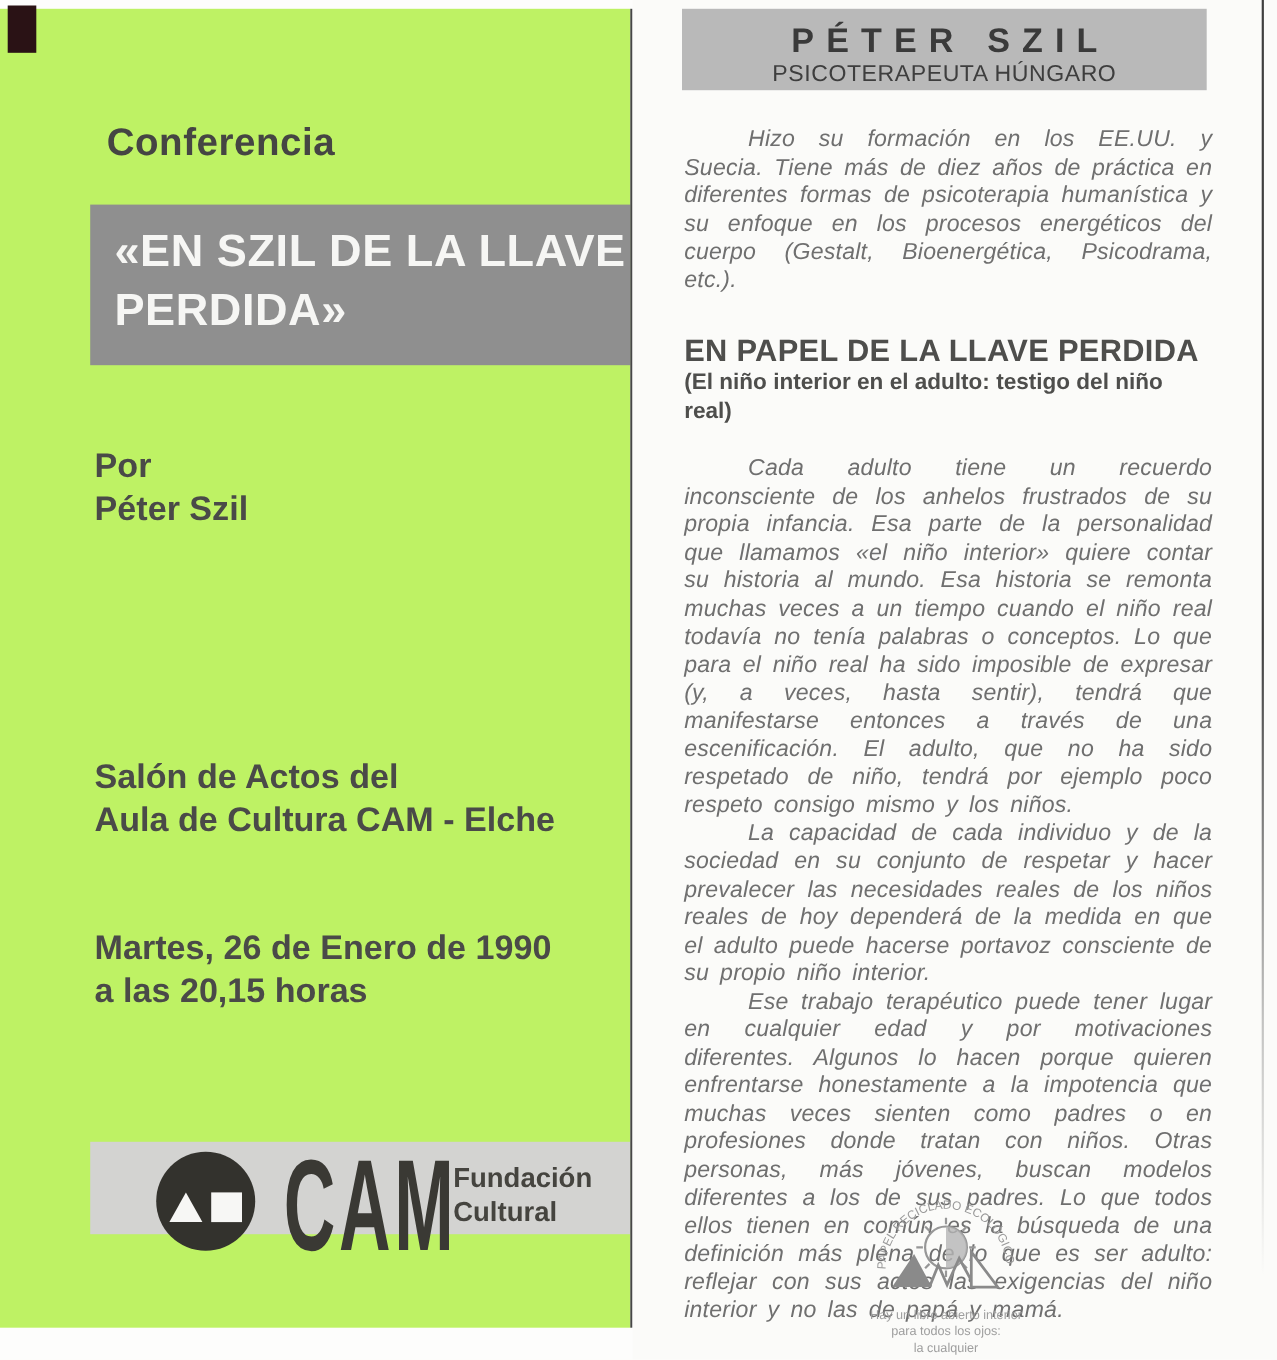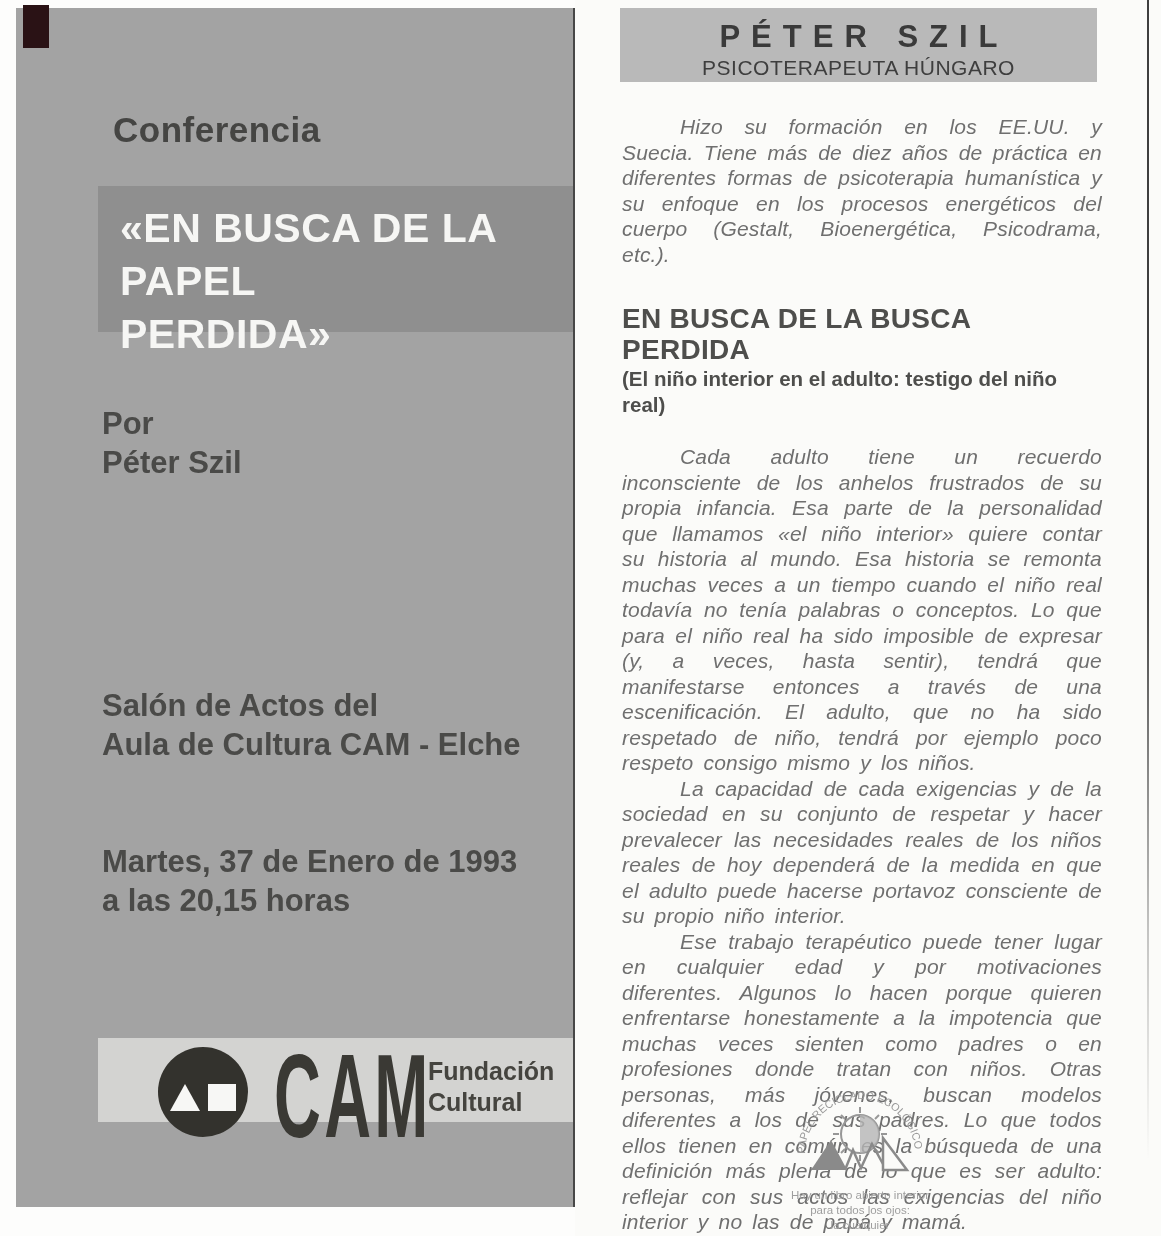--- a/index.html
+++ b/index.html
@@ -3,22 +3,22 @@
 <meta charset="utf-8">
 <style>
   html,body{margin:0;padding:0;}
   body{
     width:1161px;height:1236px;position:relative;overflow:hidden;
     background:#fdfdfc;
     font-family:"Liberation Sans", sans-serif;
   }
   
   .left-panel{
-    position:absolute;left:16px;top:8px;width:573px;height:1199px;
-    background:#a3a3a3;
+    position:absolute;left:0;top:8px;width:573px;height:1199px;
+    background:#bef264;
   }
   .corner-mark{
     position:absolute;left:7px;top:-3px;width:26px;height:43px;
     background:#2a1215;
   }
   .kicker{
     position:absolute;left:97px;top:102px;
     font-size:35px;font-weight:bold;color:#454543;letter-spacing:.5px;
   }
   .title-box{
@@ -110,36 +110,36 @@
 </style>
 </head>
 <body>
 
 <div class="left-panel">
   <div class="corner-mark"></div>
 
   <div class="kicker">Conferencia</div>
 
   <div class="title-box">
-    <div class="line">«EN BUSCA DE LA PAPEL</div>
+    <div class="line">«EN SZIL DE LA LLAVE</div>
     <div class="line">PERDIDA»</div>
   </div>
 
   <div class="lp-block venue-block">
     <div>Salón de Actos del</div>
     <div>Aula de Cultura CAM - Elche</div>
   </div>
 
   <div class="lp-block by-block">
     <div>Por</div>
     <div>Péter Szil</div>
   </div>
 
   <div class="lp-block date-block">
-    <div>Martes, 37 de Enero de 1993</div>
+    <div>Martes, 26 de Enero de 1990</div>
     <div>a las 20,15 horas</div>
   </div>
 
   <div class="cam-band">
     <div class="cam-circle">
       <div class="cam-triangle"></div>
       <div class="cam-square"></div>
     </div>
     <div class="cam-word">CAM</div>
     <div class="cam-org">
@@ -153,25 +153,25 @@
 
 <div class="right-panel">
   <div class="header-band">
     <div class="header-name">PÉTER SZIL</div>
     <div class="header-sub">PSICOTERAPEUTA HÚNGARO</div>
   </div>
 
   <div class="article">
     <p class="body-par">Hizo su formación en los EE.UU. y Suecia. Tiene más de diez años de práctica en diferentes formas de psicoterapia humanística y su enfoque en los procesos energéticos del cuerpo (Gestalt, Bioenergética, Psicodrama, etc.).</p>
 
-    <h2 class="section-title">EN BUSCA DE LA BUSCA PERDIDA</h2>
+    <h2 class="section-title">EN PAPEL DE LA LLAVE PERDIDA</h2>
     <div class="section-subtitle">(El niño interior en el adulto: testigo del niño real)</div>
 
     <p class="body-par">Cada adulto tiene un recuerdo inconsciente de los anhelos frustrados de su propia infancia. Esa parte de la personalidad que llamamos «el niño interior» quiere contar su historia al mundo. Esa historia se remonta muchas veces a un tiempo cuando el niño real todavía no tenía palabras o conceptos. Lo que para el niño real ha sido imposible de expresar (y, a veces, hasta sentir), tendrá que manifestarse entonces a través de una escenificación. El adulto, que no ha sido respetado de niño, tendrá por ejemplo poco respeto consigo mismo y los niños.</p>
-    <p class="body-par">La capacidad de cada exigencias y de la sociedad en su conjunto de respetar y hacer prevalecer las necesidades reales de los niños reales de hoy dependerá de la medida en que el adulto puede hacerse portavoz consciente de su propio niño interior.</p>
+    <p class="body-par">La capacidad de cada individuo y de la sociedad en su conjunto de respetar y hacer prevalecer las necesidades reales de los niños reales de hoy dependerá de la medida en que el adulto puede hacerse portavoz consciente de su propio niño interior.</p>
     <p class="body-par">Ese trabajo terapéutico puede tener lugar en cualquier edad y por motivaciones diferentes. Algunos lo hacen porque quieren enfrentarse honestamente a la impotencia que muchas veces sienten como padres o en profesiones donde tratan con niños. Otras personas, más jóvenes, buscan modelos diferentes a los de sus padres. Lo que todos ellos tienen en común es la búsqueda de una definición más plena de lo que es ser adulto: reflejar con sus actos las exigencias del niño interior y no las de papá y mamá.</p>
   </div>
 
   <div class="eco-logo">
     <svg width="170" height="100" viewBox="0 0 170 100">
       <defs>
         <path id="arc" d="M 30 72 A 55 55 0 1 1 140 72" fill="none"></path>
       </defs>
       <text font-size="11" fill="#9a9a9a" font-family="Liberation Sans, sans-serif">
         <textPath href="#arc" startOffset="0" textLength="168" lengthAdjust="spacingAndGlyphs">PAPEL RECICLADO ECOLÓGICO</textPath>

